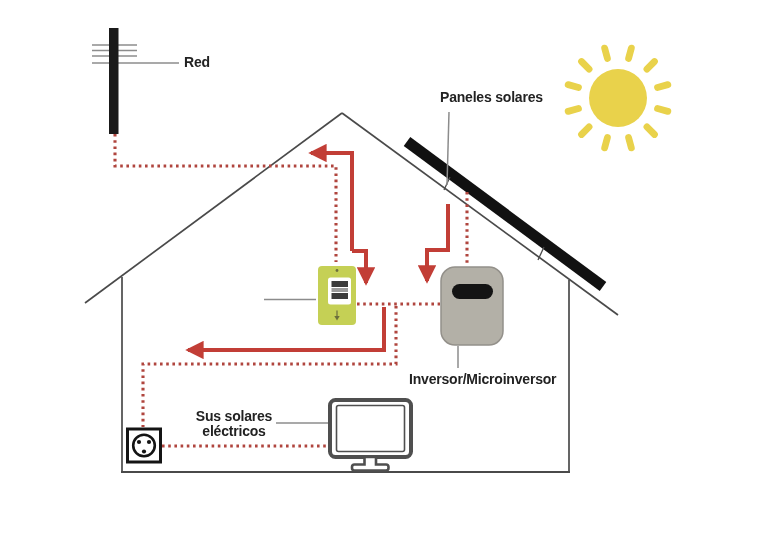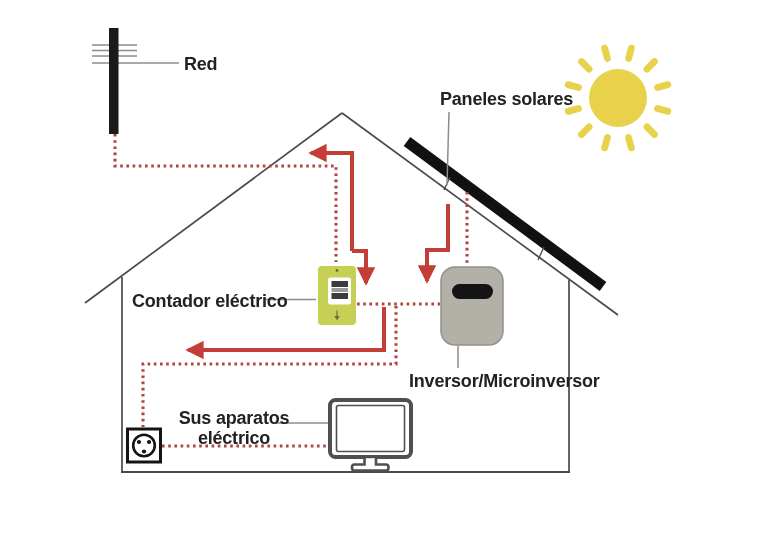--- a/index.html
+++ b/index.html
@@ -9,21 +9,21 @@
   }
   #diagram-svg{position:absolute;left:0;top:0;}
   .outline{stroke:var(--outline-gray,#4a4a4a);stroke-width:1.7;fill:none;}
   .pointer{stroke:var(--pointer-gray,#8c8c8c);stroke-width:1.5;fill:none;}
   .powerline{stroke:var(--pointer-gray,#8c8c8c);stroke-width:1.4;fill:none;}
   .red-solid{stroke:var(--flow-red,#c23e36);stroke-width:4;fill:none;}
   .red-dotted{stroke:var(--dotted-red,#b0453e);stroke-width:3.1;fill:none;stroke-dasharray:2.6 3.6;}
   .arrowhead{fill:var(--flow-red,#c23e36);}
   .sun-part{fill:var(--sun-yellow,#e9d24b);}
   .label{
-    position:absolute;font-weight:700;font-size:18px;line-height:1.1;
+    position:absolute;font-weight:700;font-size:14px;line-height:1.1;
     color:var(--text-black,#222);letter-spacing:-0.2px;white-space:nowrap;
   }
   .label.wrap{white-space:normal;}
 </style>
 </head>
 <body>
 
 <div id="canvas">
 
   <svg id="diagram-svg" width="768" height="543" viewBox="0 0 768 543">
@@ -119,19 +119,18 @@
                Q388.5,470.5 386,470.5 L354.5,470.5 Q352,470.5 352,468 L352,467
                Q352,464.5 354.5,464.5 L364.5,464.5 Z" fill="#fff" stroke="var(--device-dark,#4f4f4f)" stroke-width="2.6"></path>
       <path class="pointer" d="M276,423 H328"></path>
     </g>
   </svg>
 
   <div class="label" style="left:184px;top:55px;">Red</div>
 
   <div class="label" style="left:440px;top:90px;">Paneles solares</div>
 
-  <div class="label" style="left:132px;top:292px;width:130px;text-align:right;">Contador eléctrico</div>
 
   <div class="label" style="left:409px;top:372px;width:152px;text-align:left;">Inversor/Microinversor</div>
 
-  <div class="label wrap" style="left:178px;top:409px;width:112px;text-align:center;">Sus aparatos eléctrico</div>
+  <div class="label wrap" style="left:178px;top:409px;width:112px;text-align:center;">Sus solares eléctricos</div>
 
 </div>
 
 </body></html>

